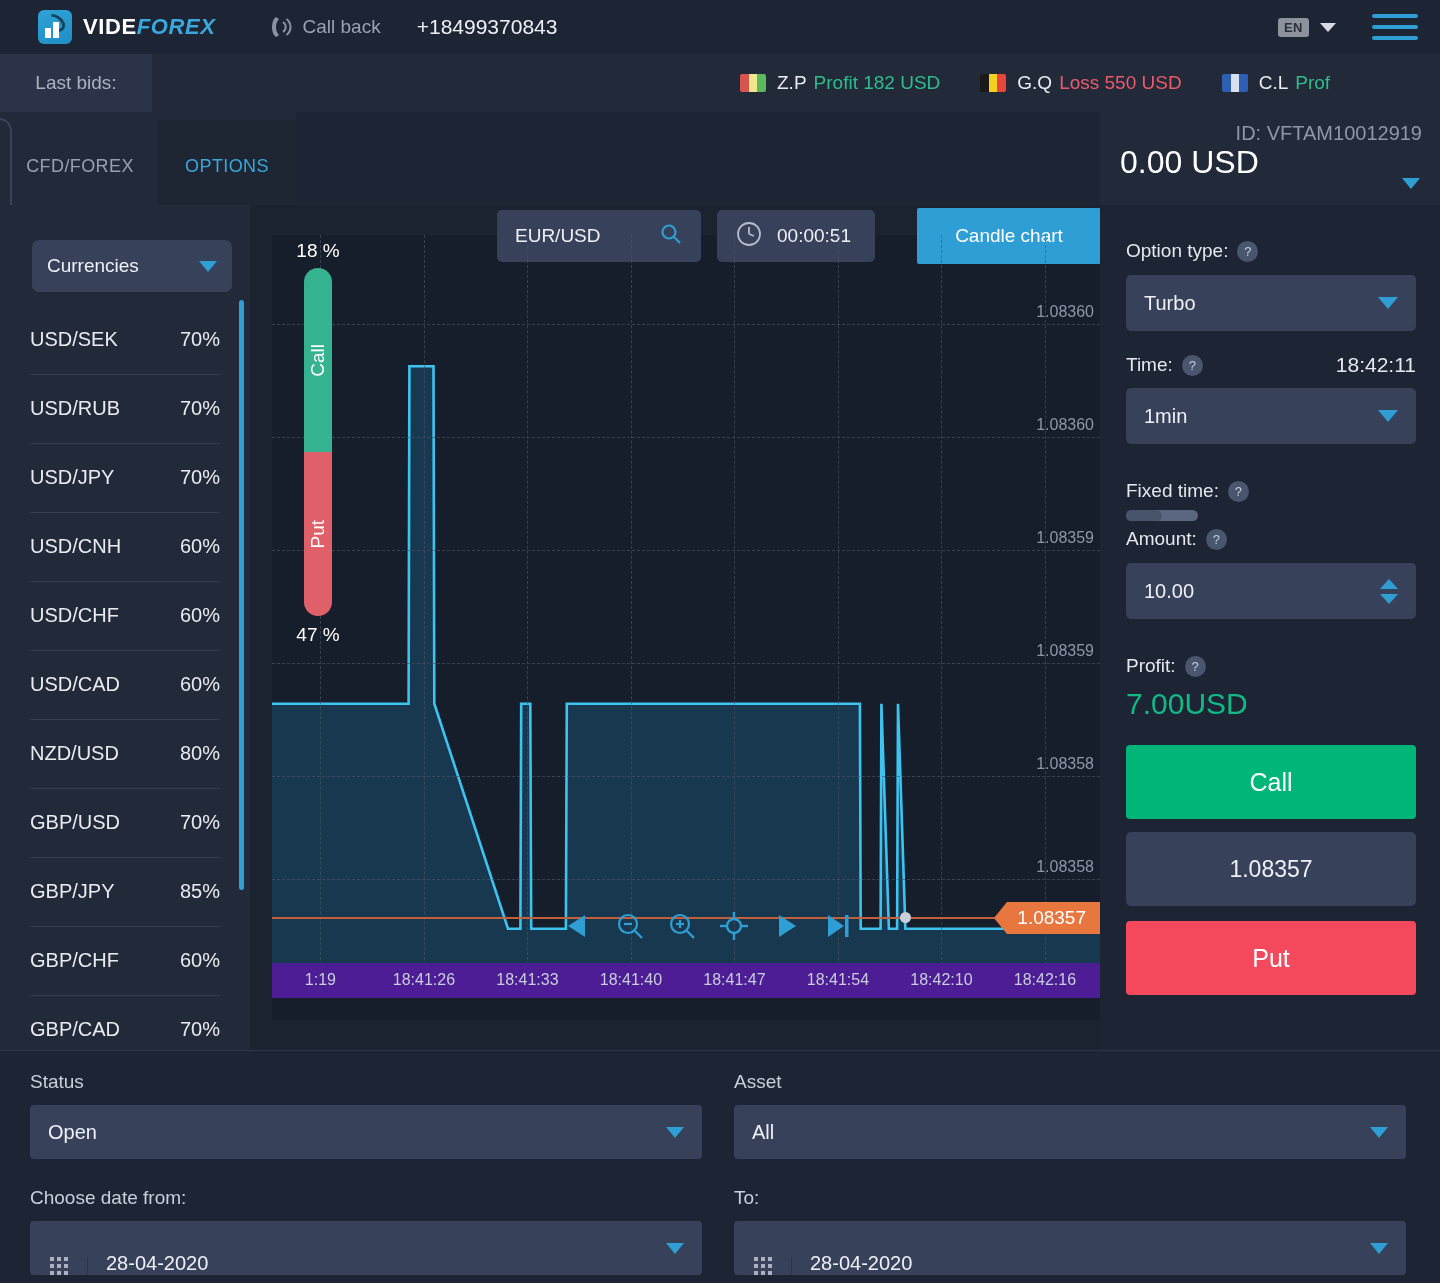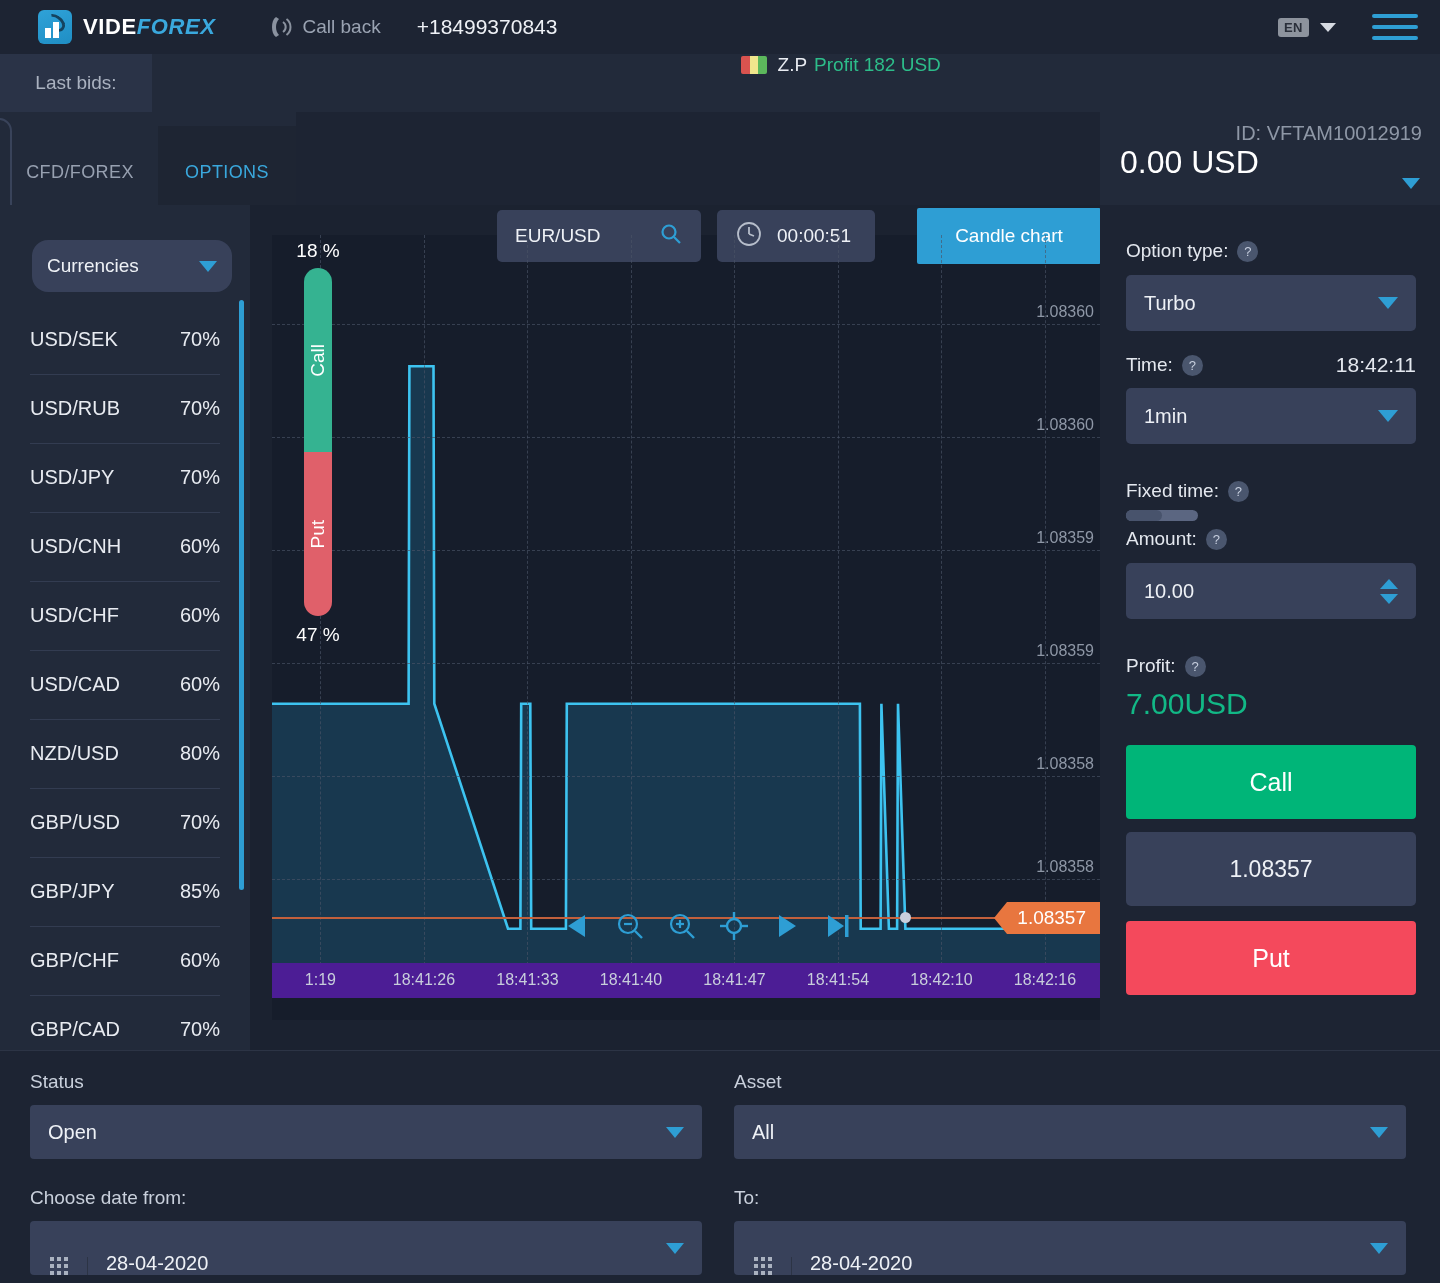--- a/index.html
+++ b/index.html
@@ -61,34 +61,34 @@
   
   .bidsbar {
     position:absolute; left:0; top:54px; width:1440px; height:58px;
     background:#222a3a;
   }
   .bids-label {
     position:absolute; left:0; top:0; width:152px; height:58px;
     background:#2a3347; display:flex; align-items:center; justify-content:center;
     color:#aab2c0; font-size:19px;
   }
-  .bids-items { position:absolute; left:740px; top:0; height:58px; display:flex; align-items:center; gap:40px;flex-direction:column; }
+  .bids-items { position:absolute; left:740px; top:0; height:58px; display:flex; align-items:center; gap:40px; }
   .bid { display:flex; align-items:center; font-size:19px; white-space:nowrap; }
   .flag { width:26px; height:18px; margin-right:11px; border-radius:2px; display:block; }
   .bid-user { color:#e9ecf2; margin-right:7px; }
   .bid-res.profit { color:#2dbd8a; }
   .bid-res.loss { color:#ec5a6a; }
 
   
   .tabsrow {
     position:absolute; left:0; top:112px; width:1100px; height:93px;
     background:#222a3a;
   }
   .tab {
-    position:absolute; top:14px; height:93px; width:140px;
+    position:absolute; top:8px; height:93px; width:140px;
     display:flex; align-items:center; justify-content:center;
     font-size:18px; letter-spacing:.4px; color:#97a0b0; cursor:pointer;
   }
   .tab.t1 { left:10px; }
   .tab.t2 { left:158px; width:138px; color:#3aa8dd; background:#1e2533; }
   .tab.t2:after {
     content:""; position:absolute; left:0; bottom:0; width:138px; height:4px; background:#2e9ed4;
   }
   .tab-gap { position:absolute; left:296px; top:0; width:804px; height:93px; background:#1d2433; }
 
@@ -111,21 +111,21 @@
     border-top:11px solid #2e9ed4;
   }
 
   
   .sidebar {
     position:absolute; left:0; top:205px; width:250px; height:845px;
     background:#222a3a;
   }
   .cur-select {
     position:absolute; left:32px; top:35px; width:200px; height:52px;
-    background:#38415a; border-radius:16px;
+    background:#38415a; border-radius:7px;
     display:flex; align-items:center; padding:0 15px; cursor:pointer;
   }
   .cur-select .lbl { font-size:19px; color:#eef1f6; }
   .cur-select .cr {
     margin-left:auto; width:0;height:0;
     border-left:9px solid transparent;border-right:9px solid transparent;border-top:11px solid #2e9ed4;
   }
   .cur-list { position:absolute; left:0; top:100px; width:250px; height:740px; overflow:hidden; }
   .cur-row {
     position:relative; height:69px; display:flex; align-items:center;

